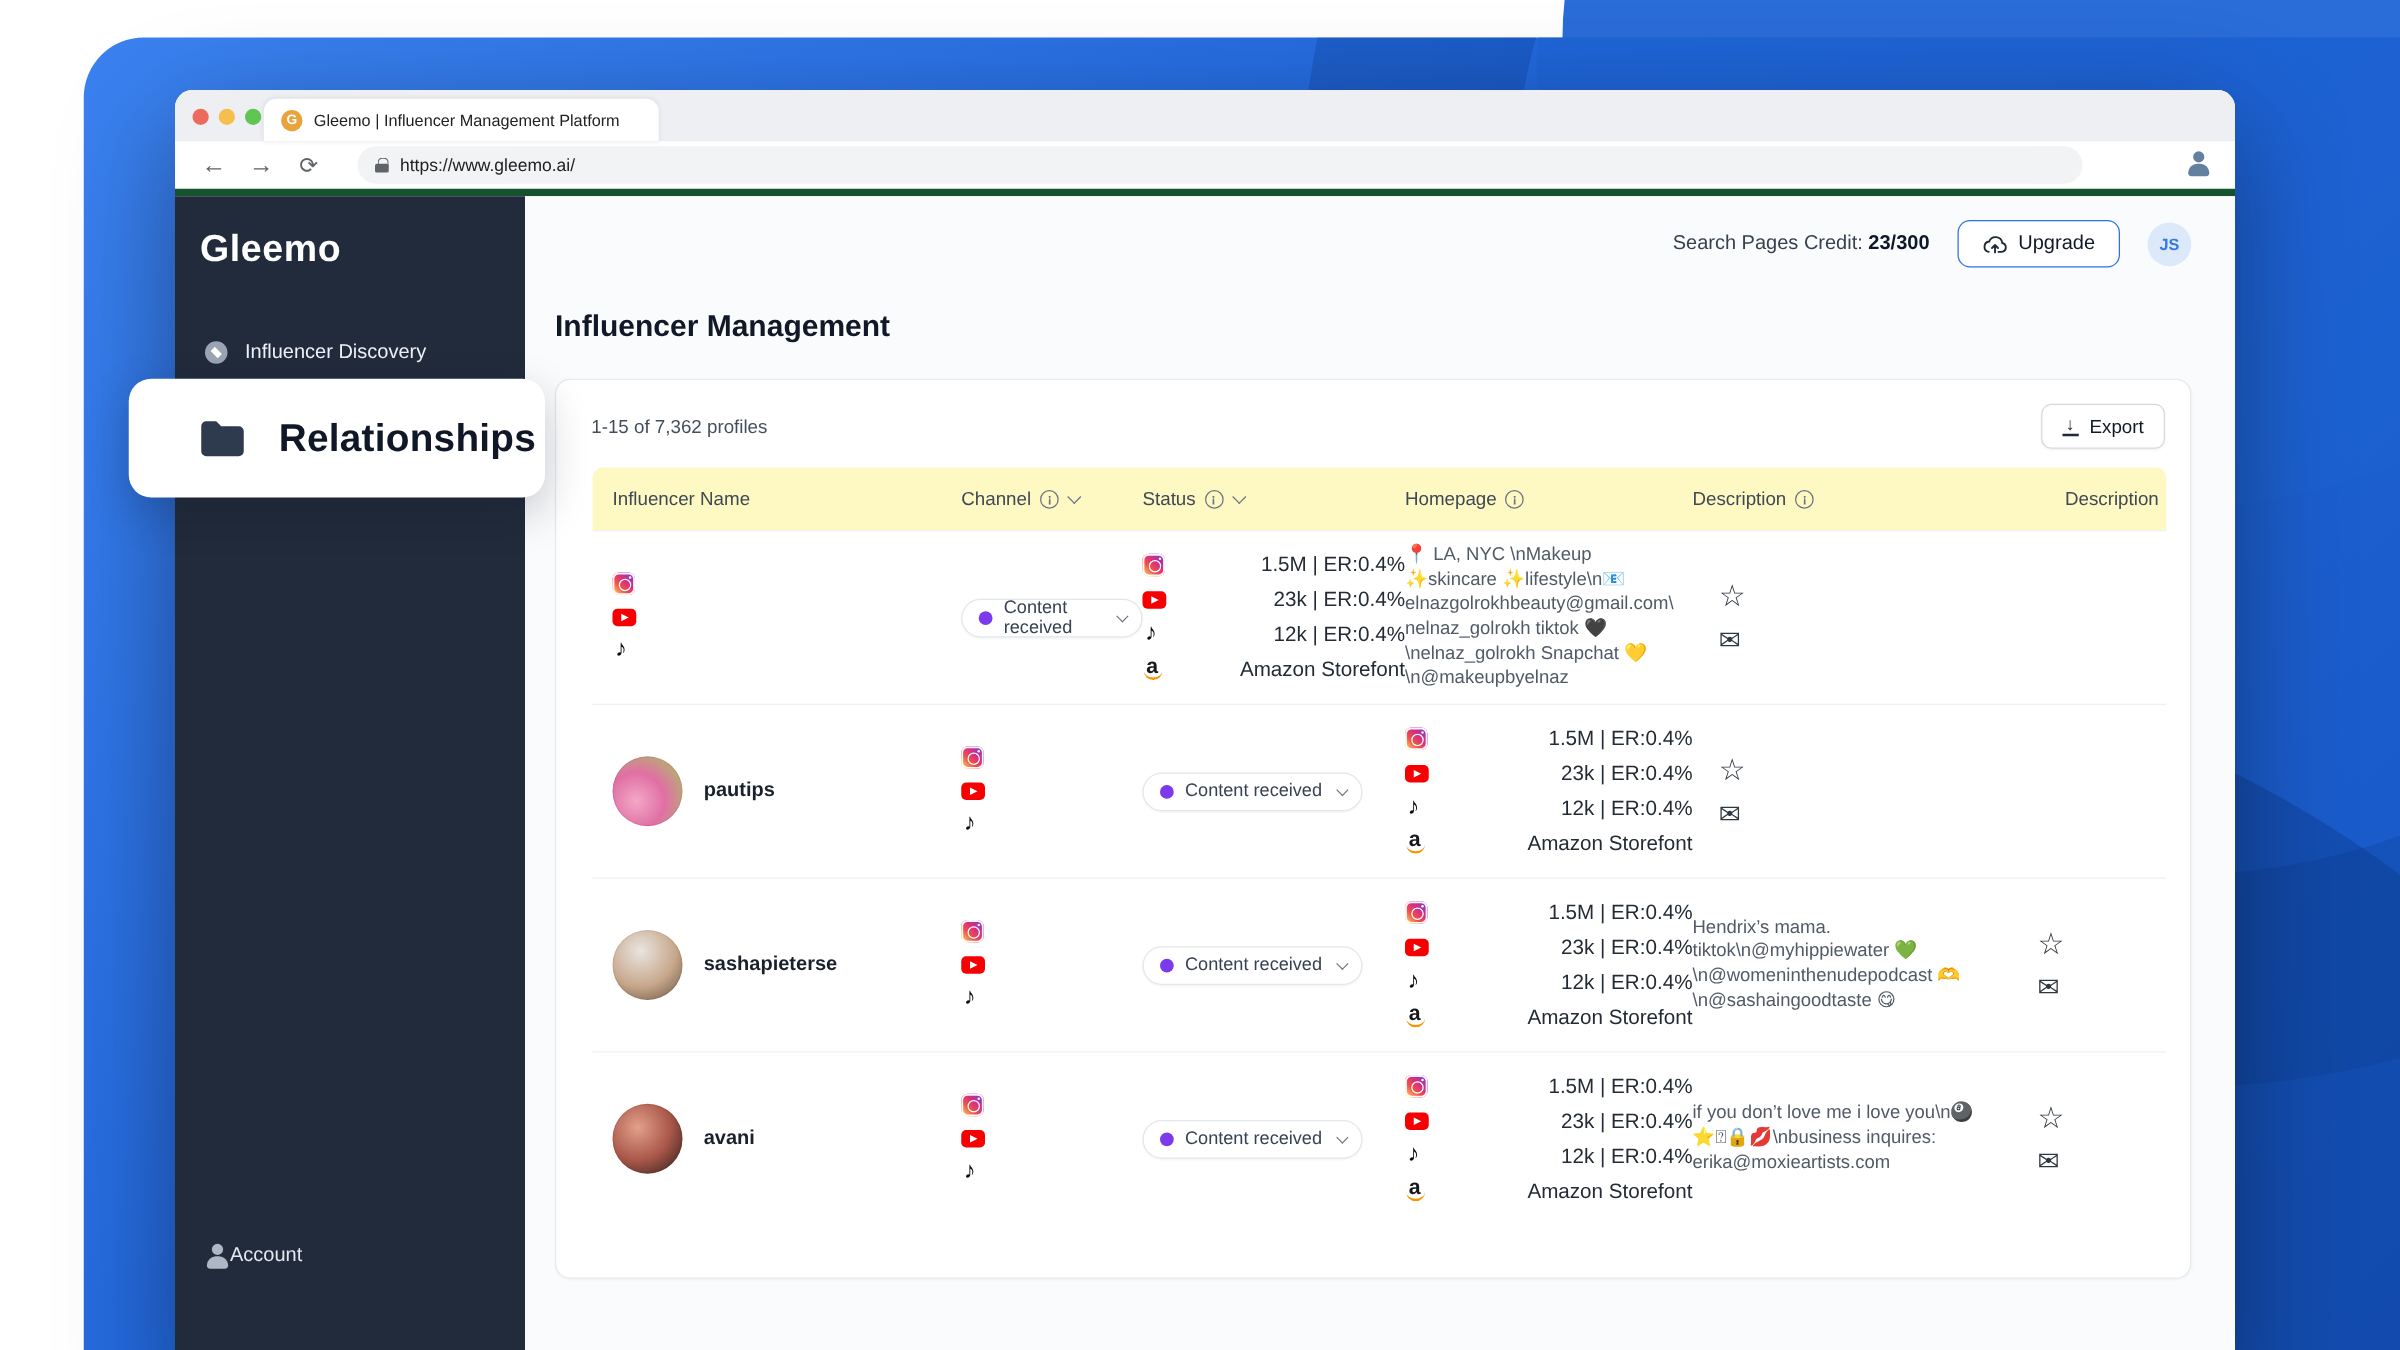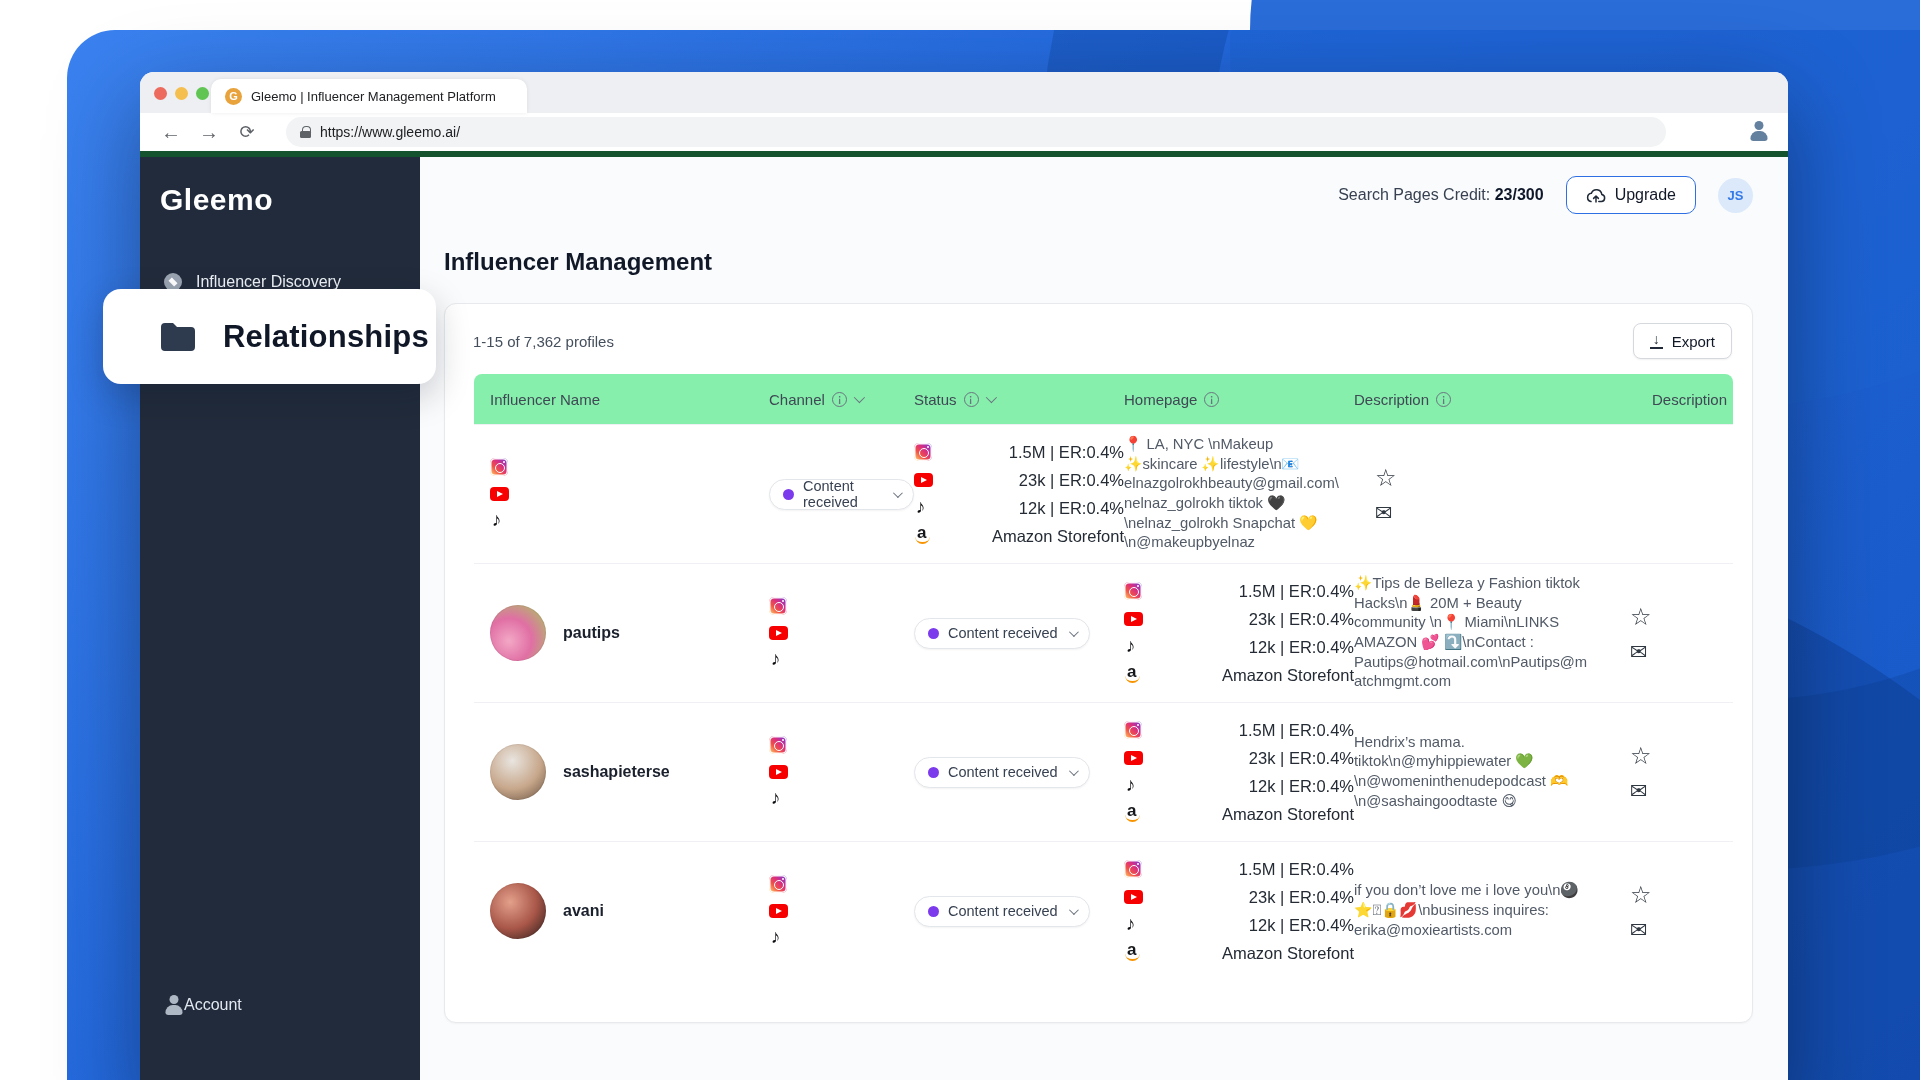--- a/index.html
+++ b/index.html
@@ -63,21 +63,21 @@
   .nav-item { display: flex; align-items: center; gap: 14px; padding: 12px 0 12px 24px; margin-top: 44px;
     color: #eef2f7; font-size: 16px; }
   .compass { width: 18px; height: 18px; border-radius: 50%; background: #9aa4b2; position: relative; flex: 0 0 auto; }
   .compass::after { content: ""; position: absolute; left: 5px; top: 5px; width: 8px; height: 8px;
     background: #fff; transform: rotate(45deg) scaleY(.6); }
   .account-item { position: absolute; top: 838px; left: 24px; display: flex; align-items: center; 
     color: #e2e8f0; font-size: 16px; }
   .account-item .person { width: 20px; height: 20px; color: #aeb8c4; }
 
   
-  .flyout { position: absolute; left: 103px; top: 289px; width: 333px; height: 95px; background: #fff;
+  .flyout { position: absolute; left: 103px; top: 303px; width: 333px; height: 95px; background: #fff;
     border-radius: 18px; z-index: 60; display: flex; align-items: center; padding-left: 56px; gap: 26px;
     box-shadow: 0 12px 34px rgba(15, 23, 42, .22); }
   .flyout-label { font-size: 31px; font-weight: 600; color: #101828; letter-spacing: .2px; }
 
   
   .main { flex: 1; background: #fafbfc; padding: 0 35px 0 24px; overflow: hidden; }
   .topbar { display: flex; align-items: center; justify-content: flex-end; gap: 22px; height: 76px; }
   .credit { font-size: 16px; color: #374151; }
   .credit b { color: #0f172a; font-weight: 700; }
   .upgrade-btn { display: flex; align-items: center; gap: 9px; height: 38px; padding: 0 19px;
@@ -96,21 +96,21 @@
     background: #fff; border: 1px solid #d5d9de; border-radius: 8px; font-size: 15px; color: #111827;
     box-shadow: 0 1px 2px rgba(16,24,40,.06); }
   .i-download { position: relative; width: 13px; height: 15px; display: inline-block; }
   .i-download::before { content: "↓"; position: absolute; left: 50%; top: -3px; transform: translateX(-50%);
     font-size: 14px; color: #1f2937; }
   .i-download::after { content: ""; position: absolute; left: 0; right: 0; bottom: 0; height: 1.8px; background: #1f2937; }
 
   .table { margin: 0 19px 0 29px; }
   .tgrid { display: grid; grid-template-columns: 279px 145px 210px 230px 255px 1fr; align-items: center;
     padding-left: 16px; }
-  .thead { background: #86efac; border-radius: 8px 8px 0 0; height: 50px; }
+  .thead { background: #fef9c3; border-radius: 8px 8px 0 0; height: 50px; }
   .th { font-size: 15px; color: #3f4854; display: flex; align-items: center; gap: 7px; }
   .th.right { justify-content: flex-end; padding-right: 6px; }
   .info { width: 15px; height: 15px; border-radius: 50%; border: 1.2px solid #6b7480; color: #6b7480;
     font-size: 10px; display: inline-flex; align-items: center; justify-content: center; flex: 0 0 auto; }
   .info::before { content: "!"; transform: rotate(180deg); font-weight: 600; }
   .chev { width: 8px; height: 8px; border-right: 1.7px solid #6b7480; border-bottom: 1.7px solid #6b7480;
     transform: rotate(45deg) translateY(-2px); display: inline-block; flex: 0 0 auto; }
 
   .trow { min-height: 139px; border-top: 1px solid #eef0f3; }
   .trow:first-of-type { border-top: none; }
@@ -326,21 +326,20 @@
                 </span>
               <span class="hp-line">
                   <span class="tt"></span>
                   <span>12k | ER:0.4%</span>
                 </span>
               <span class="hp-line">
                   <span class="amz"></span>
                   <span>Amazon Storefont</span>
                 </span>
             </div>
-            <div class="cell-desc">✨Tips de Belleza y Fashion tiktok Hacks\n💄 20M + Beauty community \n📍 Miami\nLINKS AMAZON 💕 ⤵️\nContact : Pautips@hotmail.com\nPautips@matchmgmt.com</div>
             <div class="cell-actions">
               <span class="i-star"></span>
               <span class="i-mail"></span>
             </div>
           </div>
 
           <div class="tgrid trow">
             <div class="cell-name">
               <span class="avatar av2"></span>
               <span class="name">sashapieterse</span>

